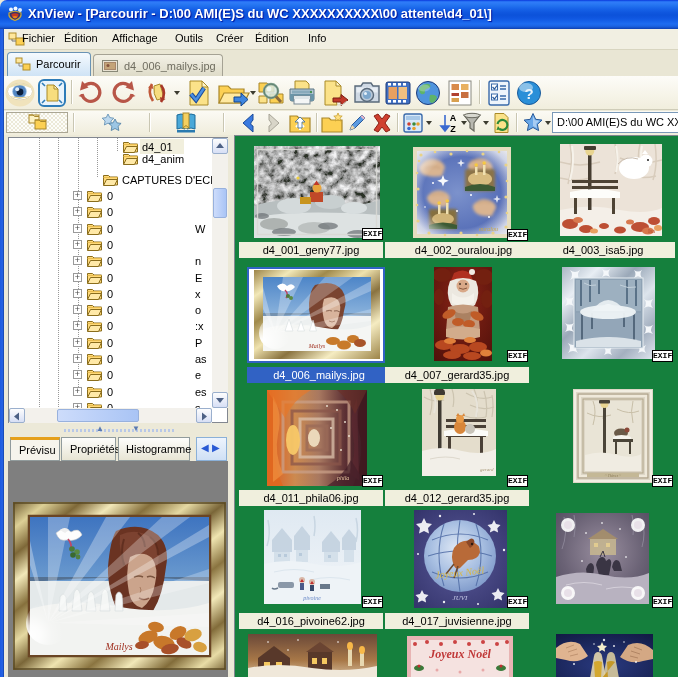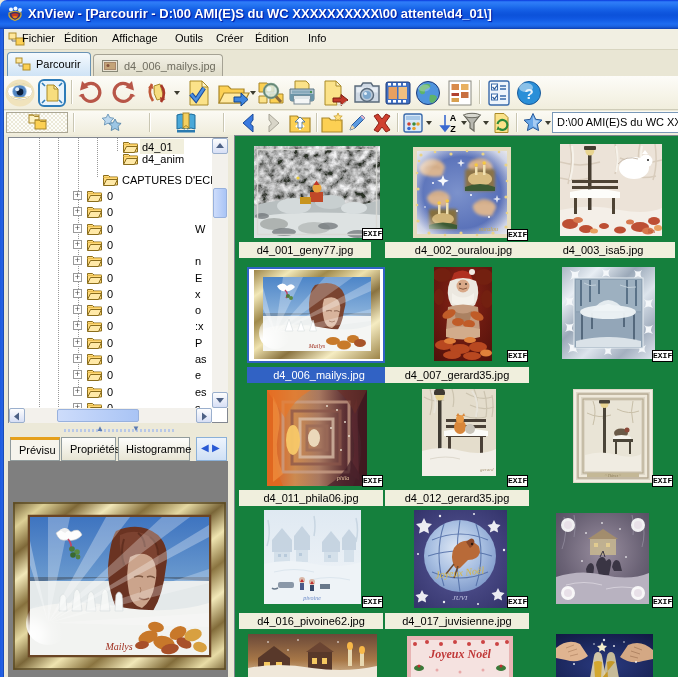--- a/index.html
+++ b/index.html
@@ -693,21 +693,21 @@
         <ellipse cx="8" cy="70" rx="7" ry="3"></ellipse>
       </g>
 <rect x="56" y="46" width="13" height="10" fill="#c04828"></rect>
 <circle cx="63" cy="42" r="4.5" fill="#e8a43c"></circle>
 <path d="M59.5 39 l3 -4.5 3 4.5" fill="#c03828"></path>
 <rect x="46" y="51" width="11" height="7" fill="#c8941e"></rect>
 <circle cx="44" cy="32" r="1.6" fill="#f0d040"></circle>
 <rect x="3.5" y="3.5" width="119" height="85" fill="none" stroke="#d8d8d4" stroke-width="1.4" opacity="0.9"></rect>
 </svg>
 <div class="exif" style="left:127px;top:92px">EXIF</div>
-<div class="thlabel" style="left:4px;top:106px;width:132px">d4_001_geny77.jpg</div>
+<div class="thlabel" style="left:4px;top:106px;width:144px">d4_001_geny77.jpg</div>
 <svg class="thumb" style="left:178px;top:11px" width="98" height="91" viewBox="0 0 98 91">
 <defs>
 <radialGradient id="ovign" cx="0.5" cy="0.5" r="0.72">
 <stop offset="0" stop-color="#fff" stop-opacity="0"></stop>
           <stop offset="0.6" stop-color="#fff" stop-opacity="0"></stop>
 <stop offset="0.85" stop-color="#f8f8fa" stop-opacity="0.75"></stop>
           <stop offset="1" stop-color="#f4f2f0" stop-opacity="0.95"></stop>
         </radialGradient>
 <filter id="oblur" x="-20%" y="-20%" width="140%" height="140%">
           <feGaussianBlur stdDeviation="1.6"></feGaussianBlur>

